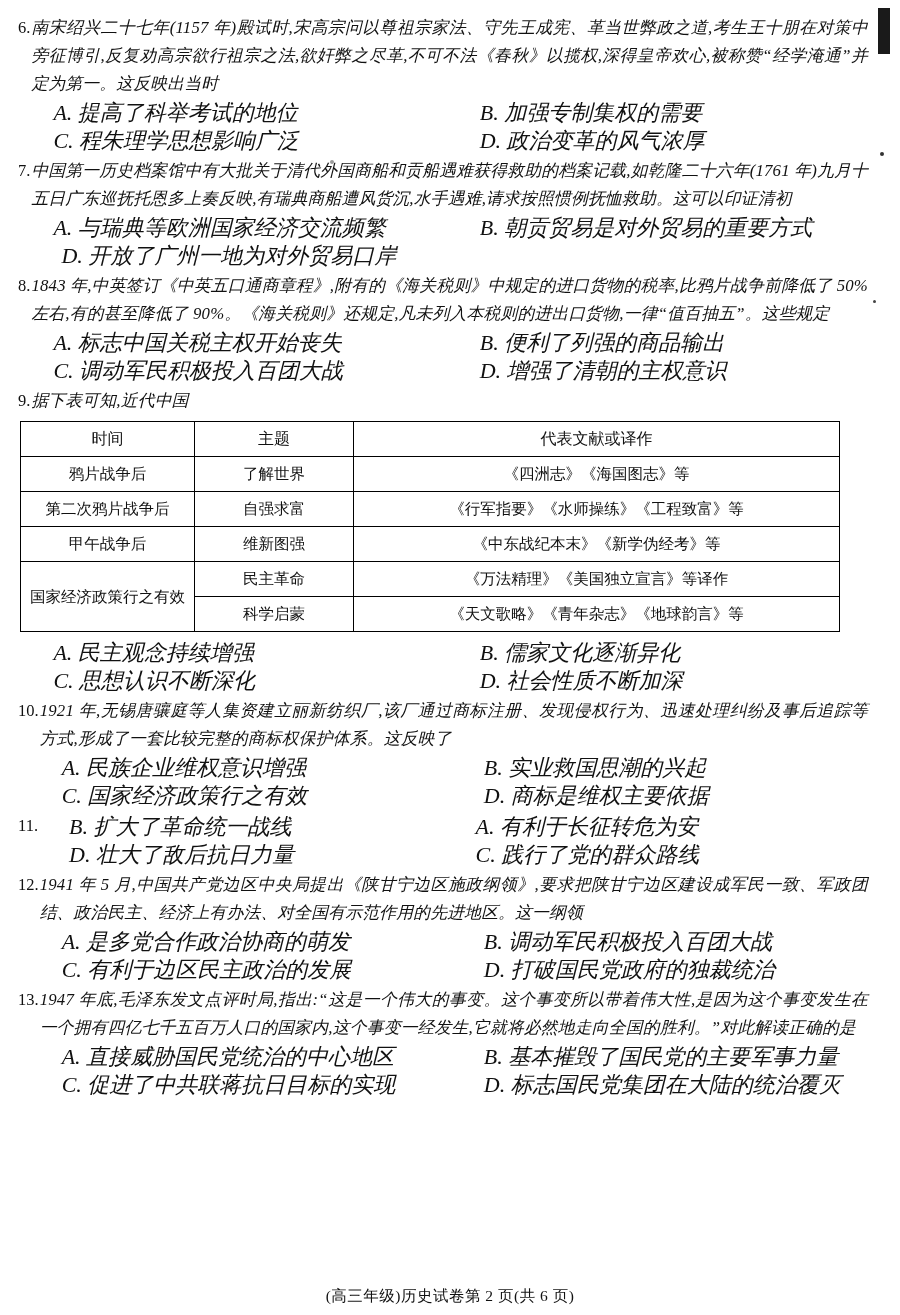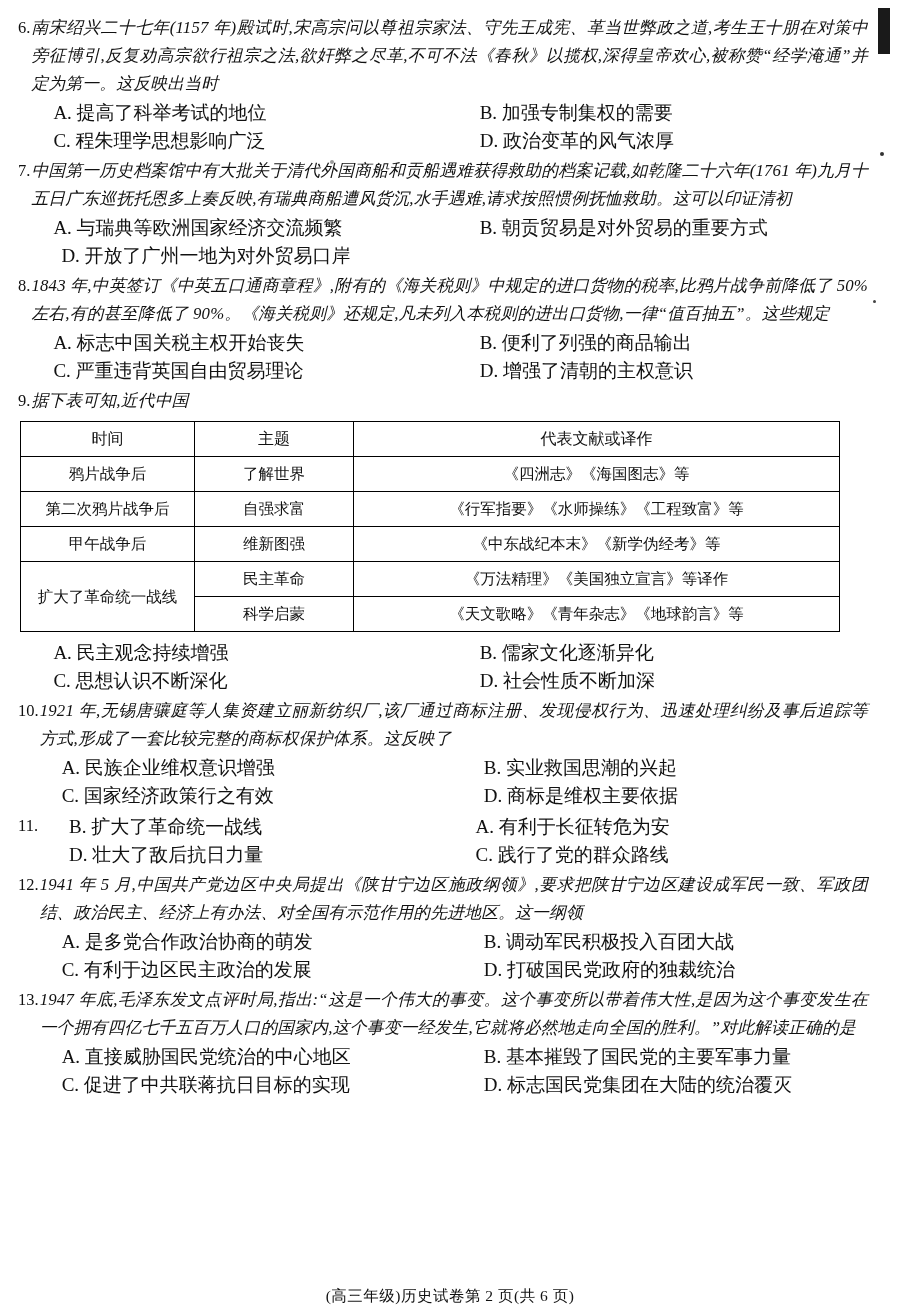--- a/index.html
+++ b/index.html
@@ -49,22 +49,23 @@
     text-align: justify;
     text-justify: inter-ideograph;
     letter-spacing: 0.2px;
     font-style: italic;
   }
   .opts {
     margin-top: 1px;
   }
   .optrow {
     display: flex;
-    font-size: 19px;
+    font-size: 22px;
     line-height: 28px;
+    font-style: italic;
   }
   .opt {
     flex: 0 0 50%;
     box-sizing: border-box;
     padding-left: 22px;
     white-space: nowrap;
   }
   .opt.second {
     padding-left: 30px;
   }
@@ -176,21 +177,21 @@
     <div class="q">
       <div class="qnum">8.</div>
       <div class="qbody">
         <div class="stem">1843 年,中英签订《中英五口通商章程》,附有的《海关税则》中规定的进口货物的税率,比鸦片战争前降低了 50%左右,有的甚至降低了 90%。《海关税则》还规定,凡未列入本税则的进出口货物,一律“值百抽五”。这些规定</div>
         <div class="opts">
           <div class="optrow">
             <div class="opt">A. 标志中国关税主权开始丧失</div>
             <div class="opt second">B. 便利了列强的商品输出</div>
           </div>
           <div class="optrow">
-            <div class="opt">C. 严重违背英国自由贸易理论</div>
+            <div class="opt">C. 调动军民积极投入百团大战</div>
             <div class="opt second">D. 增强了清朝的主权意识</div>
           </div>
         </div>
       </div>
     </div>
 
     <div class="q">
       <div class="qnum">9.</div>
       <div class="qbody">
         <div class="stem">据下表可知,近代中国</div>
@@ -215,21 +216,21 @@
           <td>第二次鸦片战争后</td>
           <td>自强求富</td>
           <td>《行军指要》《水师操练》《工程致富》等</td>
         </tr>
         <tr>
           <td>甲午战争后</td>
           <td>维新图强</td>
           <td>《中东战纪本末》《新学伪经考》等</td>
         </tr>
         <tr>
-          <td rowspan="2">扩大了革命统一战线</td>
+          <td rowspan="2">国家经济政策行之有效</td>
           <td>民主革命</td>
           <td>《万法精理》《美国独立宣言》等译作</td>
         </tr>
         <tr>
           <td>科学启蒙</td>
           <td>《天文歌略》《青年杂志》《地球韵言》等</td>
         </tr>
       </tbody>
     </table>
 

